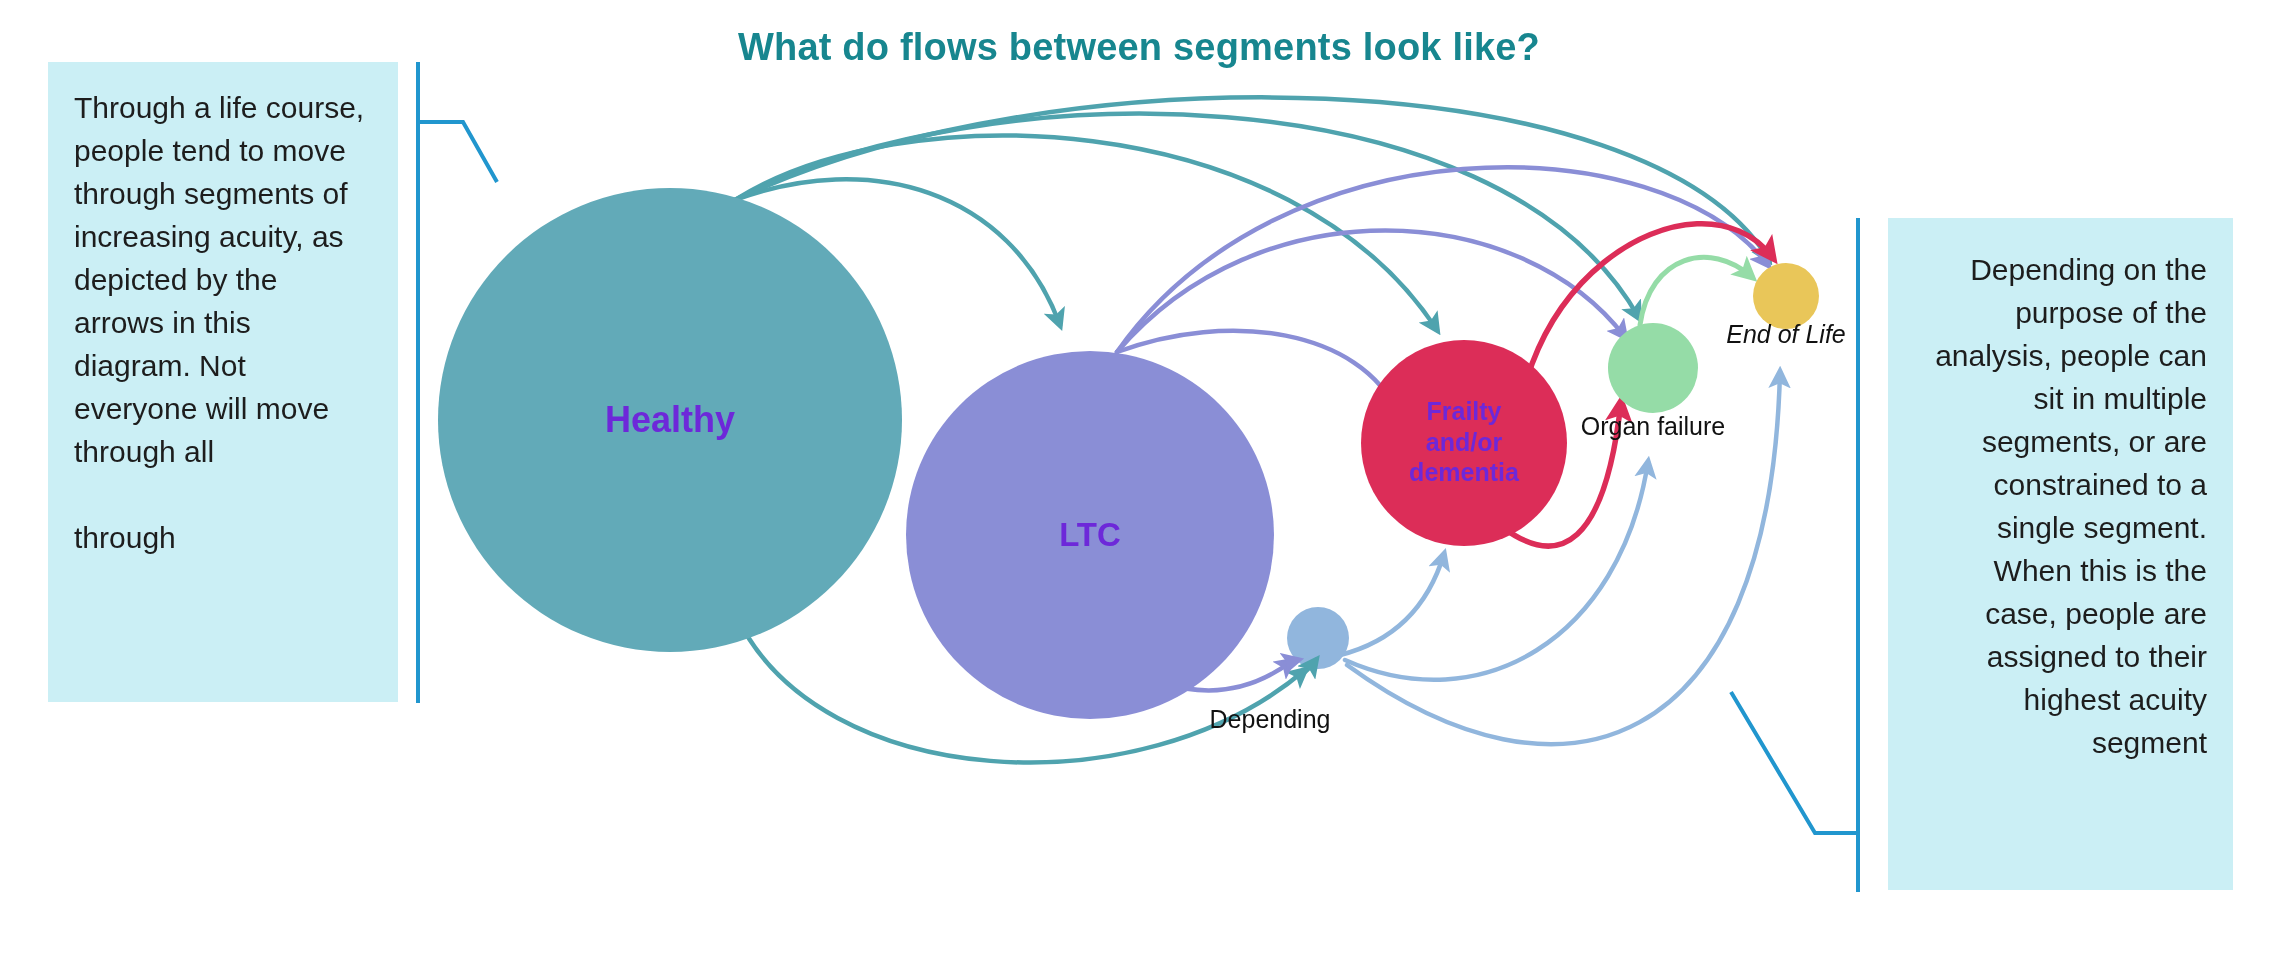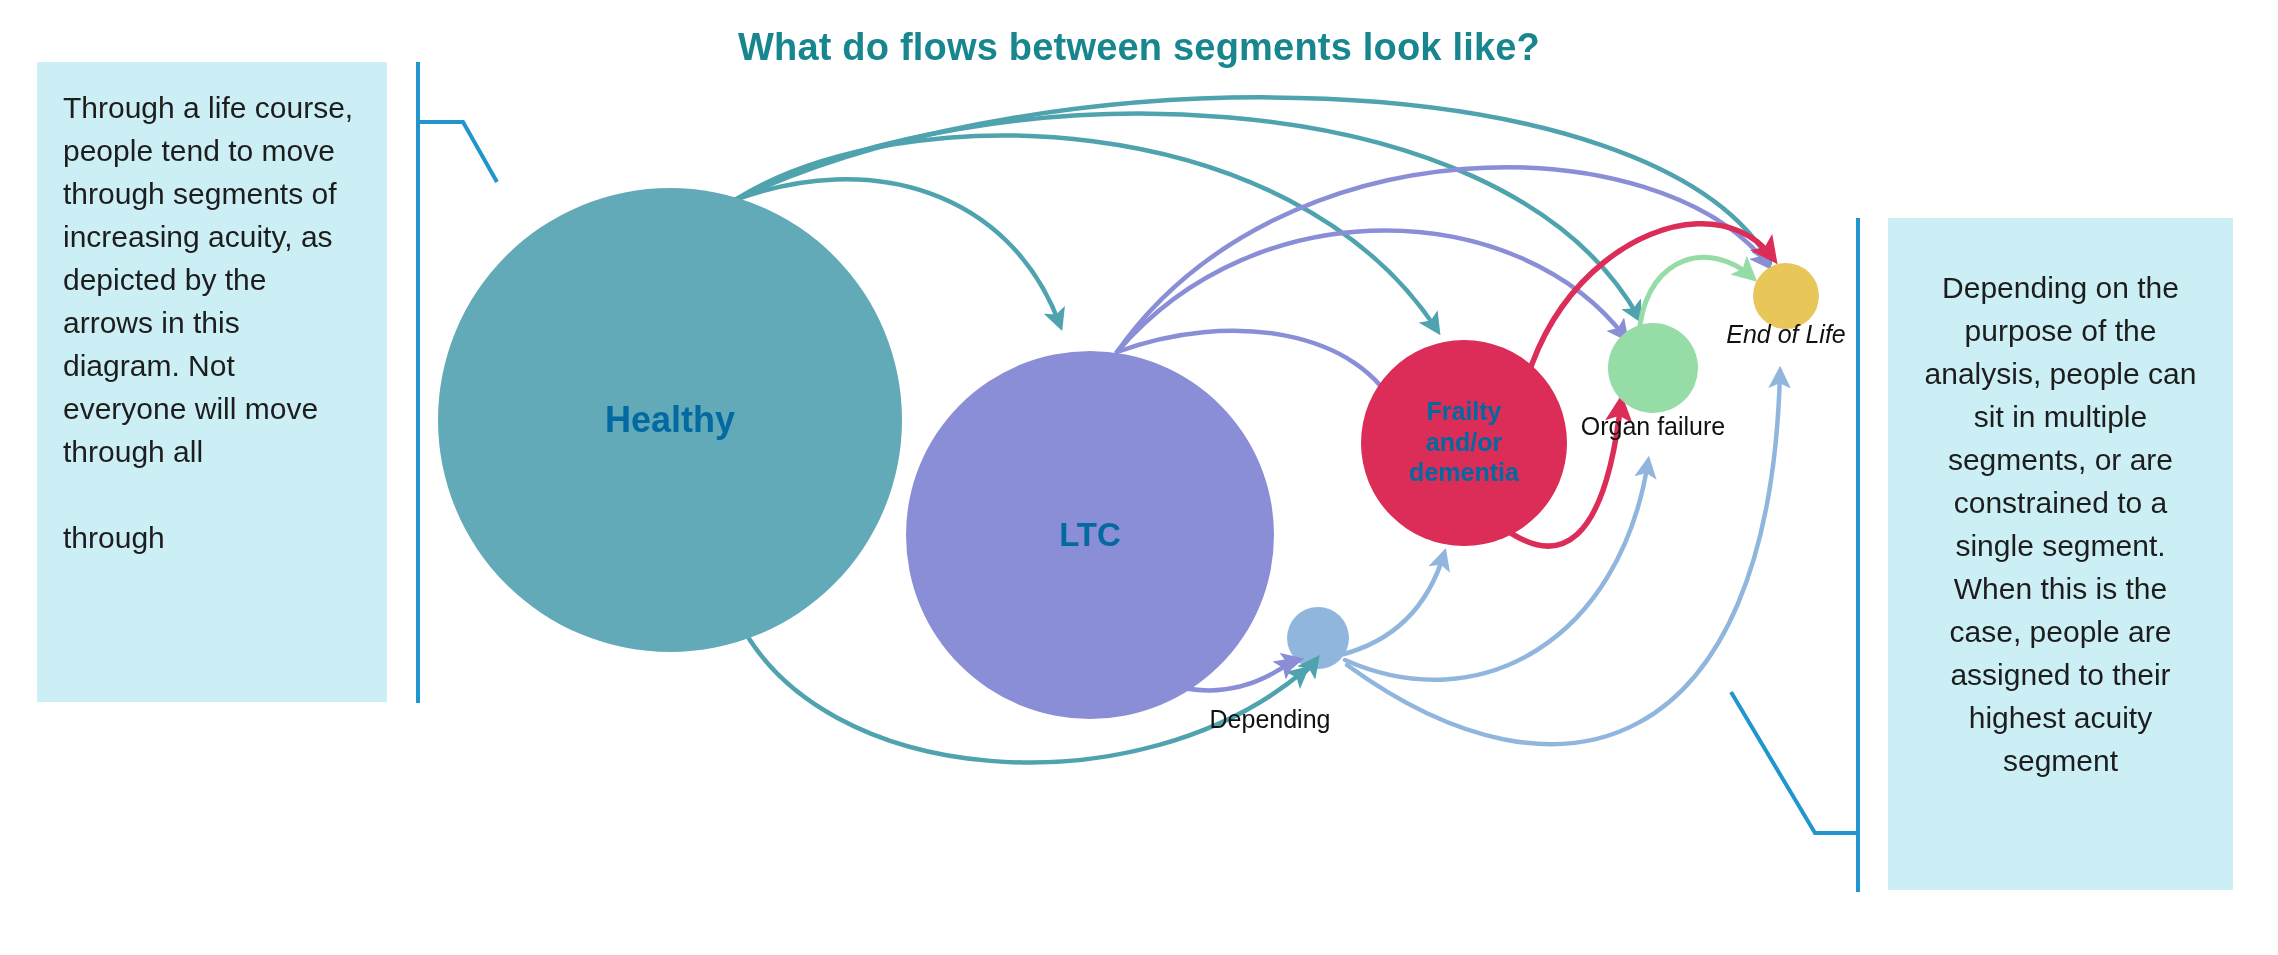--- a/index.html
+++ b/index.html
@@ -2,31 +2,31 @@
 <html><head>
 <meta charset="utf-8">
 <style>
   html,body{margin:0;padding:0;background:#ffffff;}
   body{width:2278px;height:955px;position:relative;overflow:hidden;
        font-family:"Liberation Sans","DejaVu Sans",sans-serif;}
   #stage{position:absolute;left:0;top:0;width:2278px;height:955px;}
 
   .note{position:absolute;background:#CBEFF5;box-sizing:border-box;
         color:#1d1d1d;font-size:30px;line-height:43px;}
-  #note-left{left:37px;top:62px;width:350px;height:640px;padding:24px 26px 0 26px;text-align:left;}
-  #note-right{left:1888px;top:218px;width:345px;height:672px;padding:48px 26px 0 26px;text-align:center;}
+  #note-left{left:48px;top:62px;width:350px;height:640px;padding:24px 26px 0 26px;text-align:left;}
+  #note-right{left:1888px;top:218px;width:345px;height:672px;padding:30px 26px 0 26px;text-align:right;}
   .note p{margin:0;}
   .note p.gap{margin-top:43px;}
 
   #title{position:absolute;left:0;top:26px;width:2278px;text-align:center;
          color:#17868F;font-size:38px;letter-spacing:.2px;font-weight:bold;}
 
   svg#art{position:absolute;left:0;top:0;width:2278px;height:955px;overflow:visible;}
 
-  .node-label{position:absolute;color:#0369a1;font-weight:bold;text-align:center;
+  .node-label{position:absolute;color:#6d28d9;font-weight:bold;text-align:center;
               line-height:1.22;pointer-events:none;}
   .out-label{position:absolute;color:#111111;text-align:center;font-size:25px;
              white-space:nowrap;pointer-events:none;}
 </style>
 </head>
 <body>
 
 <div id="stage">
 
   <div id="title">What do flows between segments look like?</div>

